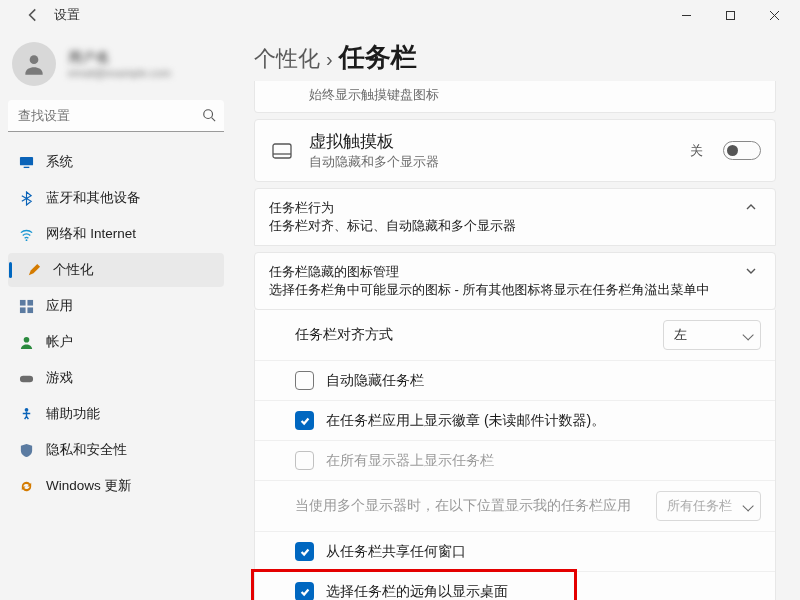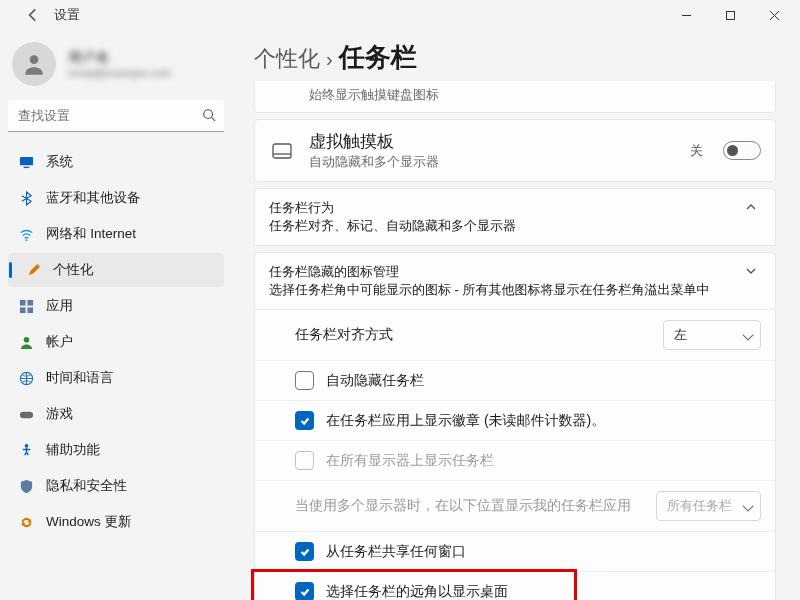--- a/index.html
+++ b/index.html
@@ -191,29 +191,20 @@
           <svg viewBox="0 0 16 16">
             <circle cx="8" cy="5" r="3" fill="#2b8a3e"></circle>
             <path d="M2 15c0-3 3-5 6-5s6 2 6 5" fill="#2b8a3e"></path>
           </svg>
         </span>
       <span>帐户</span>
     </div>
     <div class="navitem">
       <span class="nicon">
           <svg viewBox="0 0 16 16">
-            <circle cx="8" cy="8" r="6.5" stroke="#1d72b8" stroke-width="1.3" fill="none"></circle>
-            <path d="M8 1.5v13M2 8h12M3.5 4c3 2 6 2 9 0M3.5 12c3-2 6-2 9 0" stroke="#1d72b8" stroke-width="1" fill="none"></path>
-          </svg>
-        </span>
-      <span>时间和语言</span>
-    </div>
-    <div class="navitem">
-      <span class="nicon">
-          <svg viewBox="0 0 16 16">
             <rect x="1" y="5" width="14" height="7" rx="3.5" fill="#6b6b6b"></rect>
           </svg>
         </span>
       <span>游戏</span>
     </div>
     <div class="navitem">
       <span class="nicon">
           <svg viewBox="0 0 16 16">
             <circle cx="8" cy="3" r="2" fill="#0a63b8"></circle>
             <path d="M8 5v5m-4-3h8m-6 6l2-3 2 3" stroke="#0a63b8" stroke-width="1.5" fill="none"></path>

